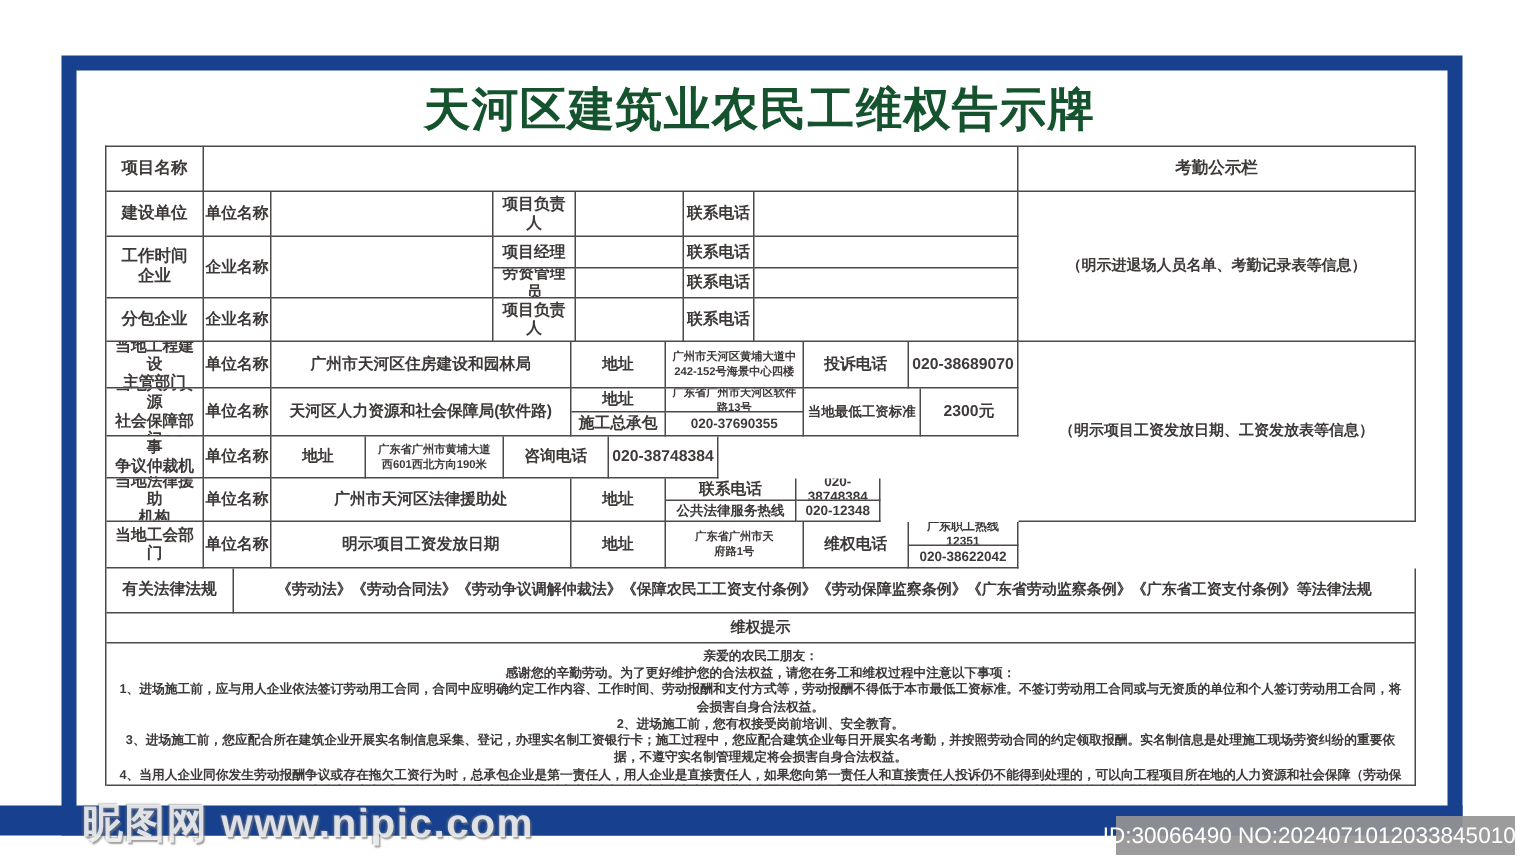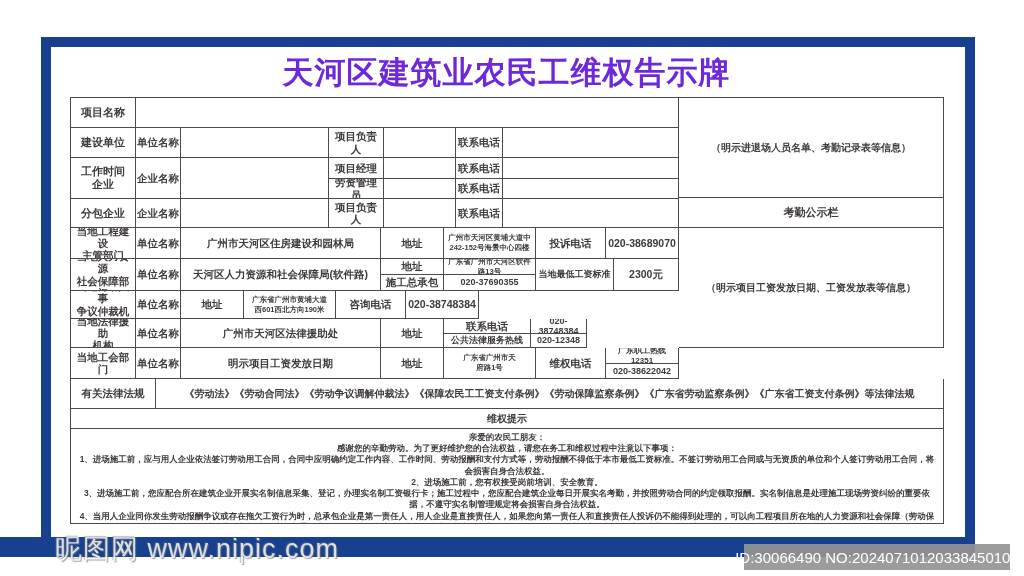--- a/index.html
+++ b/index.html
@@ -3,21 +3,21 @@
 <meta charset="utf-8">
 <style>
   html,body{margin:0;padding:0;}
   body{width:1024px;height:576px;background:#ffffff;overflow:hidden;
        font-family:"Liberation Sans","DejaVu Sans",sans-serif;}
   .page{position:relative;width:1024px;height:576px;background:#fff;}
   .frame{position:absolute;left:41px;top:37px;width:934px;height:520px;
          border:10px solid #17418f;box-sizing:border-box;}
   .bottom-bar{position:absolute;left:0;top:537px;width:975px;height:20px;background:#17418f;}
   .title{position:absolute;left:70px;top:52px;width:873px;margin:0;text-align:center;
-         color:#6d28d9;font-size:31px;font-weight:bold;letter-spacing:1px;}
+         color:#14532d;font-size:31px;font-weight:bold;letter-spacing:1px;}
   .tbl{position:absolute;left:70px;top:97px;width:873px;height:426px;
        border-top:1px solid #4c4948;border-left:1px solid #4c4948;
        color:#3e3a39;font-weight:bold;box-sizing:content-box;}
   .row{display:flex;}
   .c{border-right:1px solid #4c4948;border-bottom:1px solid #4c4948;box-sizing:border-box;
      display:flex;align-items:center;justify-content:center;text-align:center;
      font-size:11px;line-height:1.15;padding:0 1px;overflow:hidden;}
   .pre{white-space:pre-line;}
   .sm{font-size:10.5px;}
   .xs{font-size:9px;}
@@ -25,21 +25,21 @@
   .vsm{font-size:8px;}
   .sub{display:flex;flex-direction:column;}
   .srow{display:flex;}
   .upper{display:flex;height:281px;}
   .leftpart{width:608px;display:flex;flex-direction:column;}
   .rightcol{width:265px;display:flex;flex-direction:column;}
   .note{font-size:10px;}
   .tips{justify-content:flex-start;align-items:flex-start;text-align:center;
         padding:3px 8px;font-size:8.5px;line-height:1.32;white-space:pre-line;}
   .legal{font-size:10px;}
-  .wm-left{position:absolute;left:55px;top:531px;z-index:5;font-size:27px;font-weight:normal;
+  .wm-left{position:absolute;left:55px;top:531px;z-index:5;font-size:27px;font-weight:bold;
            color:rgba(255,255,255,0.8);letter-spacing:1px;
            text-shadow:1px 1px 1px rgba(120,120,120,0.7),-1px -1px 1px rgba(120,120,120,0.5);}
   .wm-right{position:absolute;left:744px;top:544px;width:266px;height:26px;z-index:5;
             background:rgba(148,148,148,0.92);color:#fff;font-size:15px;
             display:flex;align-items:center;justify-content:center;white-space:nowrap;}
 </style>
 </head>
 <body>
 
 <div class="page">
@@ -172,22 +172,22 @@
             </div>
             <div class="srow" style="height:15px">
               <div class="c xs" style="width:73px">020-38622042</div>
             </div>
           </div>
         </div>
 
       </div>
 
       <div class="rightcol">
+        <div class="c" style="height:30px">考勤公示栏</div>
         <div class="c note" style="height:100px">（明示进退场人员名单、考勤记录表等信息）</div>
-        <div class="c" style="height:30px">考勤公示栏</div>
         <div class="c note" style="height:120px">（明示项目工资发放日期、工资发放表等信息）</div>
       </div>
     </div>
 
     <div class="row" style="height:30px">
       <div class="c sm" style="width:85px">有关法律法规</div>
       <div class="c legal" style="width:788px">《劳动法》《劳动合同法》《劳动争议调解仲裁法》《保障农民工工资支付条例》《劳动保障监察条例》《广东省劳动监察条例》《广东省工资支付条例》等法律法规</div>
     </div>
 
     <div class="row" style="height:20px">

